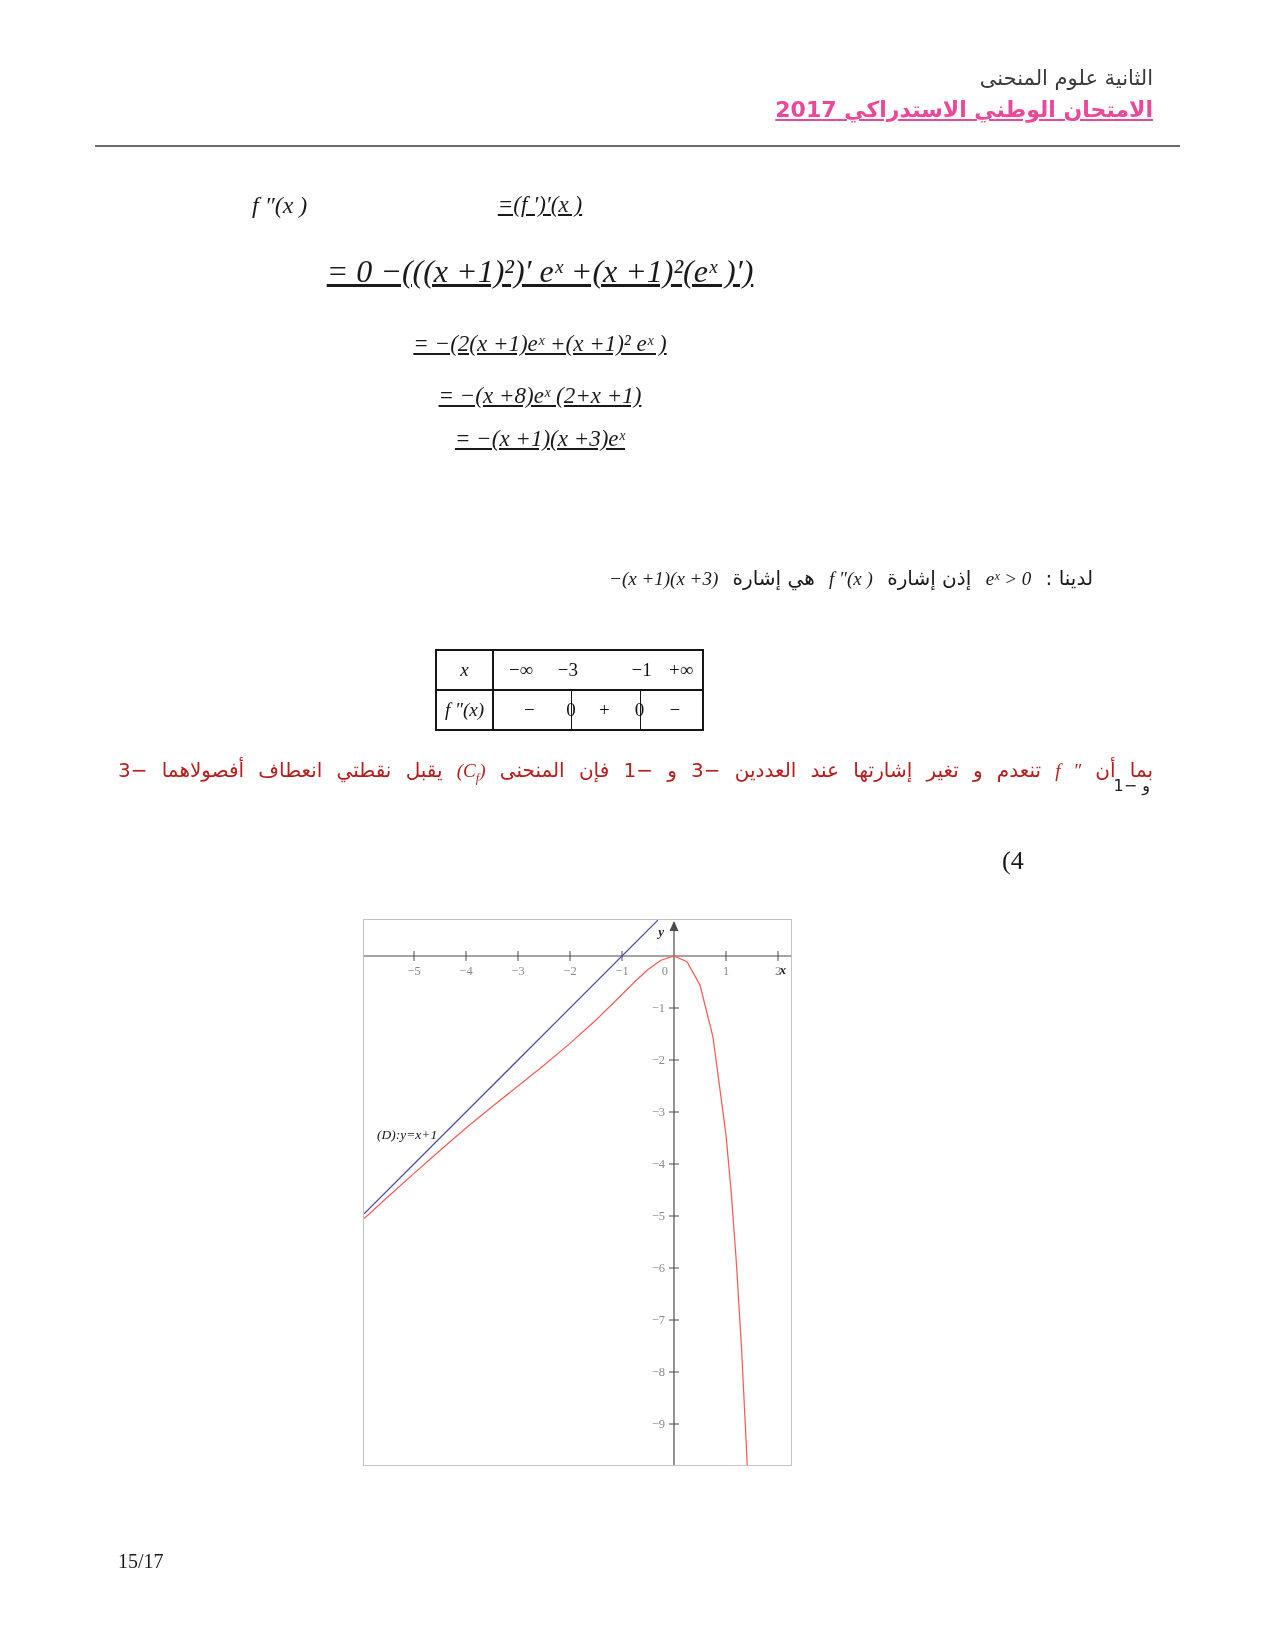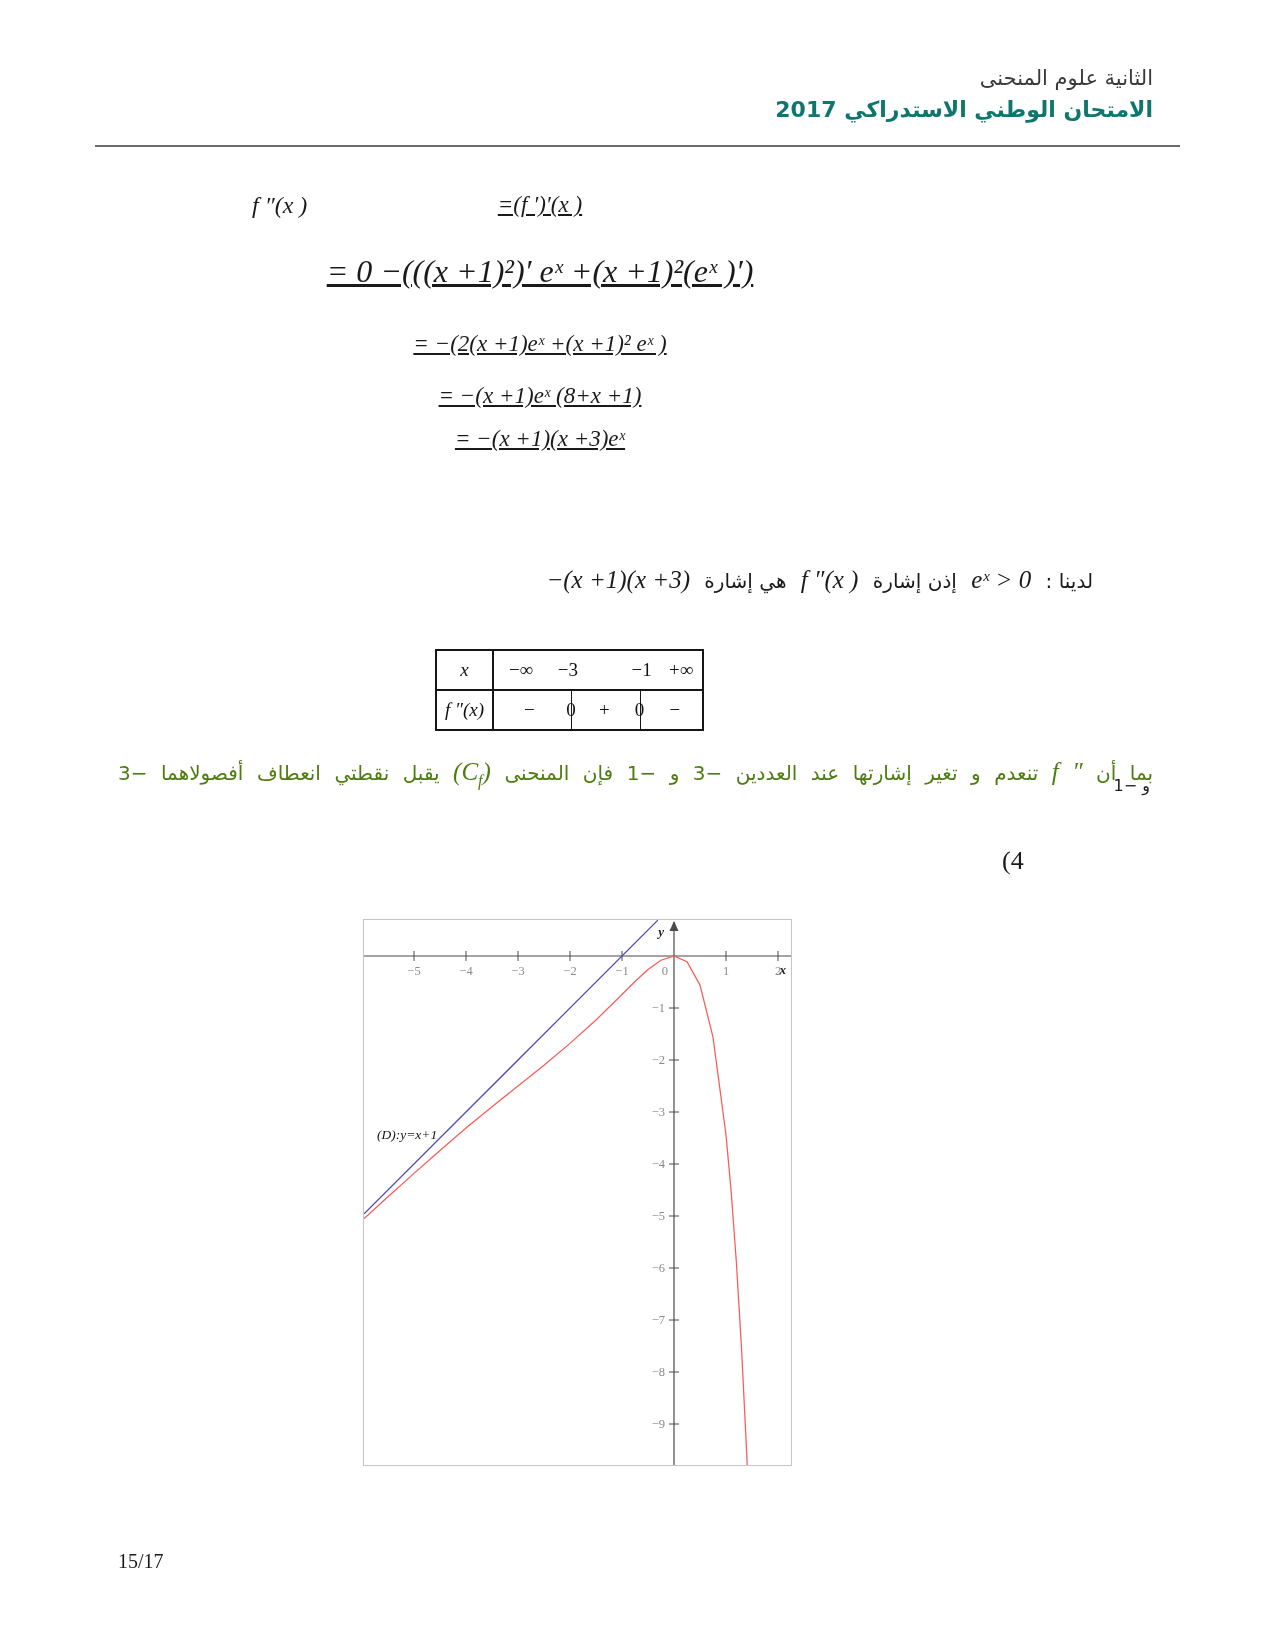--- a/index.html
+++ b/index.html
@@ -1,21 +1,21 @@
 <!DOCTYPE html>
 <html><head>
 <meta charset="utf-8">
 <style>
   html,body{margin:0;padding:0;background:#fff;}
   .page{position:relative;width:1275px;height:1650px;background:#ffffff;overflow:hidden;
         font-family:"DejaVu Sans",sans-serif;color:#1a1a1a;}
   .abs{position:absolute;}
   
   .hdr-sub{right:122px;top:66px;font-size:21px;color:#3a3a3a;direction:rtl;}
-  .hdr-title{right:122px;top:97px;font-size:22px;font-weight:bold;color:#0f766e;direction:rtl;}
+  .hdr-title{right:122px;top:97px;font-size:22px;font-weight:bold;color:#ec4899;direction:rtl;text-decoration:underline;}
   .hdr-rule{left:95px;top:145px;width:1085px;height:2px;background:#6b6b6b;}
   
   .math{font-family:"Liberation Serif","DejaVu Serif","DejaVu Sans",serif;font-style:italic;}
   .deriv-lhs{left:252px;top:182px;height:46px;display:flex;align-items:center;font-size:24px;}
   .deriv{left:290px;top:182px;width:500px;}
   .dstep{display:flex;align-items:center;justify-content:center;font-size:23px;white-space:nowrap;text-decoration:underline;}
   .h1{height:46px}.h2{height:44px}.h3{height:64px}.h4{height:86px;font-size:32px}
   .h5{height:60px}.h6{height:44px}.h7{height:42px}
   
   .sign-note{right:178px;top:566px;direction:rtl;font-size:20px;white-space:nowrap;}
@@ -25,23 +25,23 @@
   .sign-table{left:435px;top:649px;width:265px;border:2px solid #161616;
               font-family:"Liberation Serif","DejaVu Serif",serif;font-size:19px;color:#111;}
   .st-row{display:flex;height:38px;}
   .st-row1{border-bottom:2px solid #161616;}
   .st-label{width:55px;border-right:2px solid #161616;display:flex;align-items:center;
             justify-content:center;font-style:italic;flex:0 0 auto;}
   .st-content{position:relative;flex:1;}
   .st-v{position:absolute;top:50%;transform:translate(-50%,-50%);white-space:nowrap;}
   .st-bar{position:absolute;top:0;bottom:0;width:1.5px;background:#161616;}
   
-  .para{left:118px;top:758px;width:1035px;direction:rtl;font-size:20px;color:#4d7c0f;
+  .para{left:118px;top:758px;width:1035px;direction:rtl;font-size:20px;color:#b91c1c;
         text-align:justify;text-align-last:justify;white-space:nowrap;}
-  .para .mathi, .sign-note .mathi{font-size:25px;}
+  .para .mathi, .sign-note .mathi{font-size:19px;}
   .para-l2{right:125px;top:776px;direction:rtl;font-size:16px;}
   .qnum{left:1002px;top:846px;font-family:"Liberation Serif","DejaVu Serif",serif;font-size:26px;}
   
   .graph{left:363px;top:919px;width:427px;height:545px;border:1px solid #c4c4c4;background:#fff;}
   .graph svg{display:block;}
   .tick{font-family:"Liberation Serif","DejaVu Serif",serif;font-size:12.5px;fill:#8a8a8a;}
   .axislbl{font-family:"Liberation Serif","DejaVu Serif",serif;font-size:13px;font-weight:bold;
            font-style:italic;fill:#222;}
   .dlabel{font-family:"Liberation Serif","DejaVu Serif",serif;font-size:13.5px;font-style:italic;fill:#141414;}
   .pagenum{left:118px;top:1510px;font-family:"Liberation Serif","DejaVu Serif",serif;font-size:20px;margin-top:40px;}
@@ -54,21 +54,21 @@
 
   <div class="abs hdr-sub">الثانية علوم المنحنى</div>
   <div class="abs hdr-title">الامتحان الوطني الاستدراكي 2017</div>
   <div class="abs hdr-rule"></div>
 
   <div class="abs deriv-lhs math">f ″(x )</div>
   <div class="abs deriv">
     <div class="dstep math h1">=(f ′)′(x )</div>
     <div class="dstep math h4">= 0 −(((x +1)²)′ eˣ +(x +1)²(eˣ )′)</div>
     <div class="dstep math h5">= −(2(x +1)eˣ +(x +1)² eˣ )</div>
-    <div class="dstep math h6">= −(x +1)eˣ (8+x +1)</div>
+    <div class="dstep math h6">= −(x +8)eˣ (2+x +1)</div>
     <div class="dstep math h7">= −(x +1)(x +3)eˣ</div>
   </div>
 
   <div class="abs sign-note">
     <span class="seg">لدينا :</span>
     <span class="seg mathi" dir="ltr">eˣ &gt; 0</span>
     <span class="seg">إذن إشارة</span>
     <span class="seg mathi" dir="ltr">f ″(x )</span>
     <span class="seg">هي إشارة</span>
     <span class="seg mathi" dir="ltr">−(x +1)(x +3)</span>

